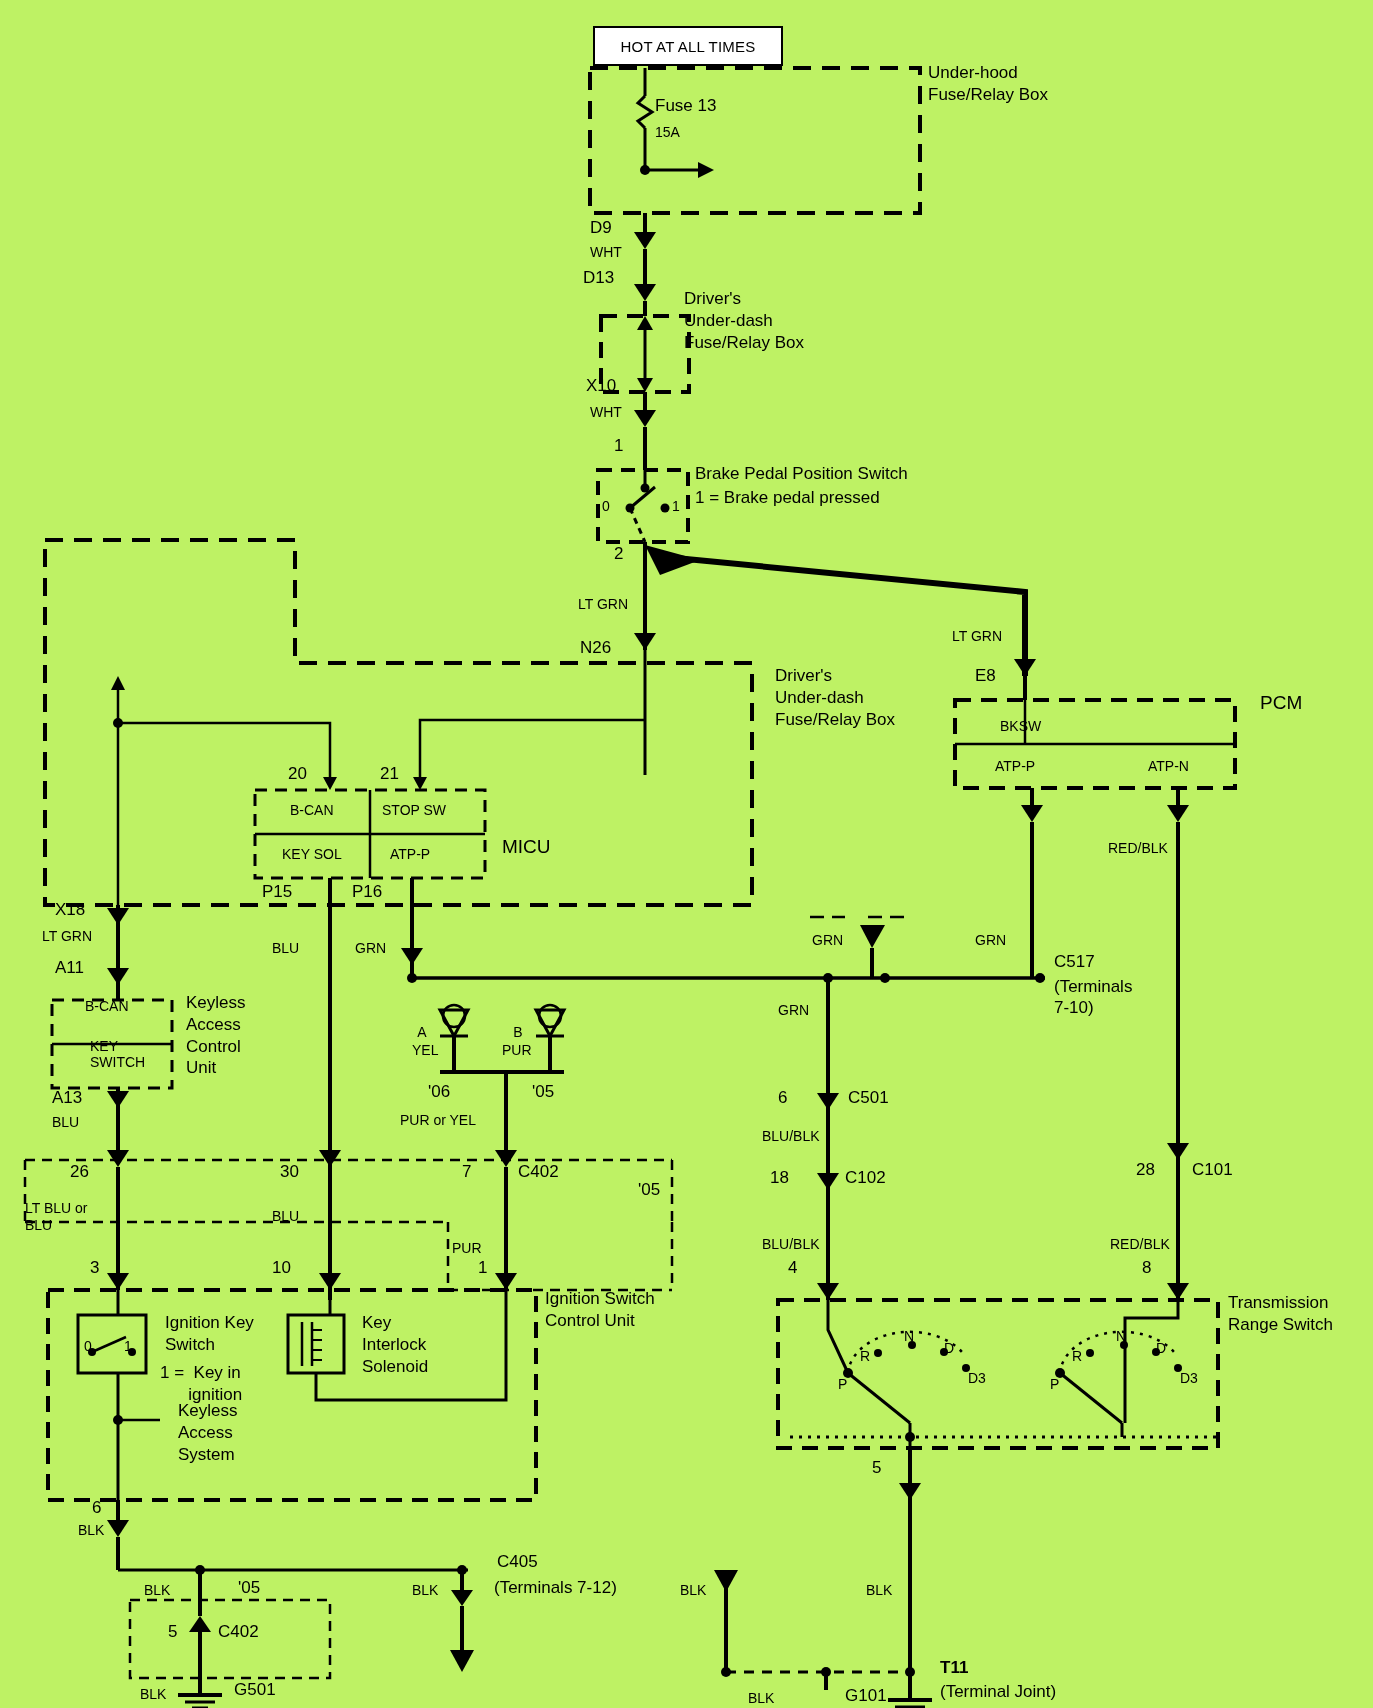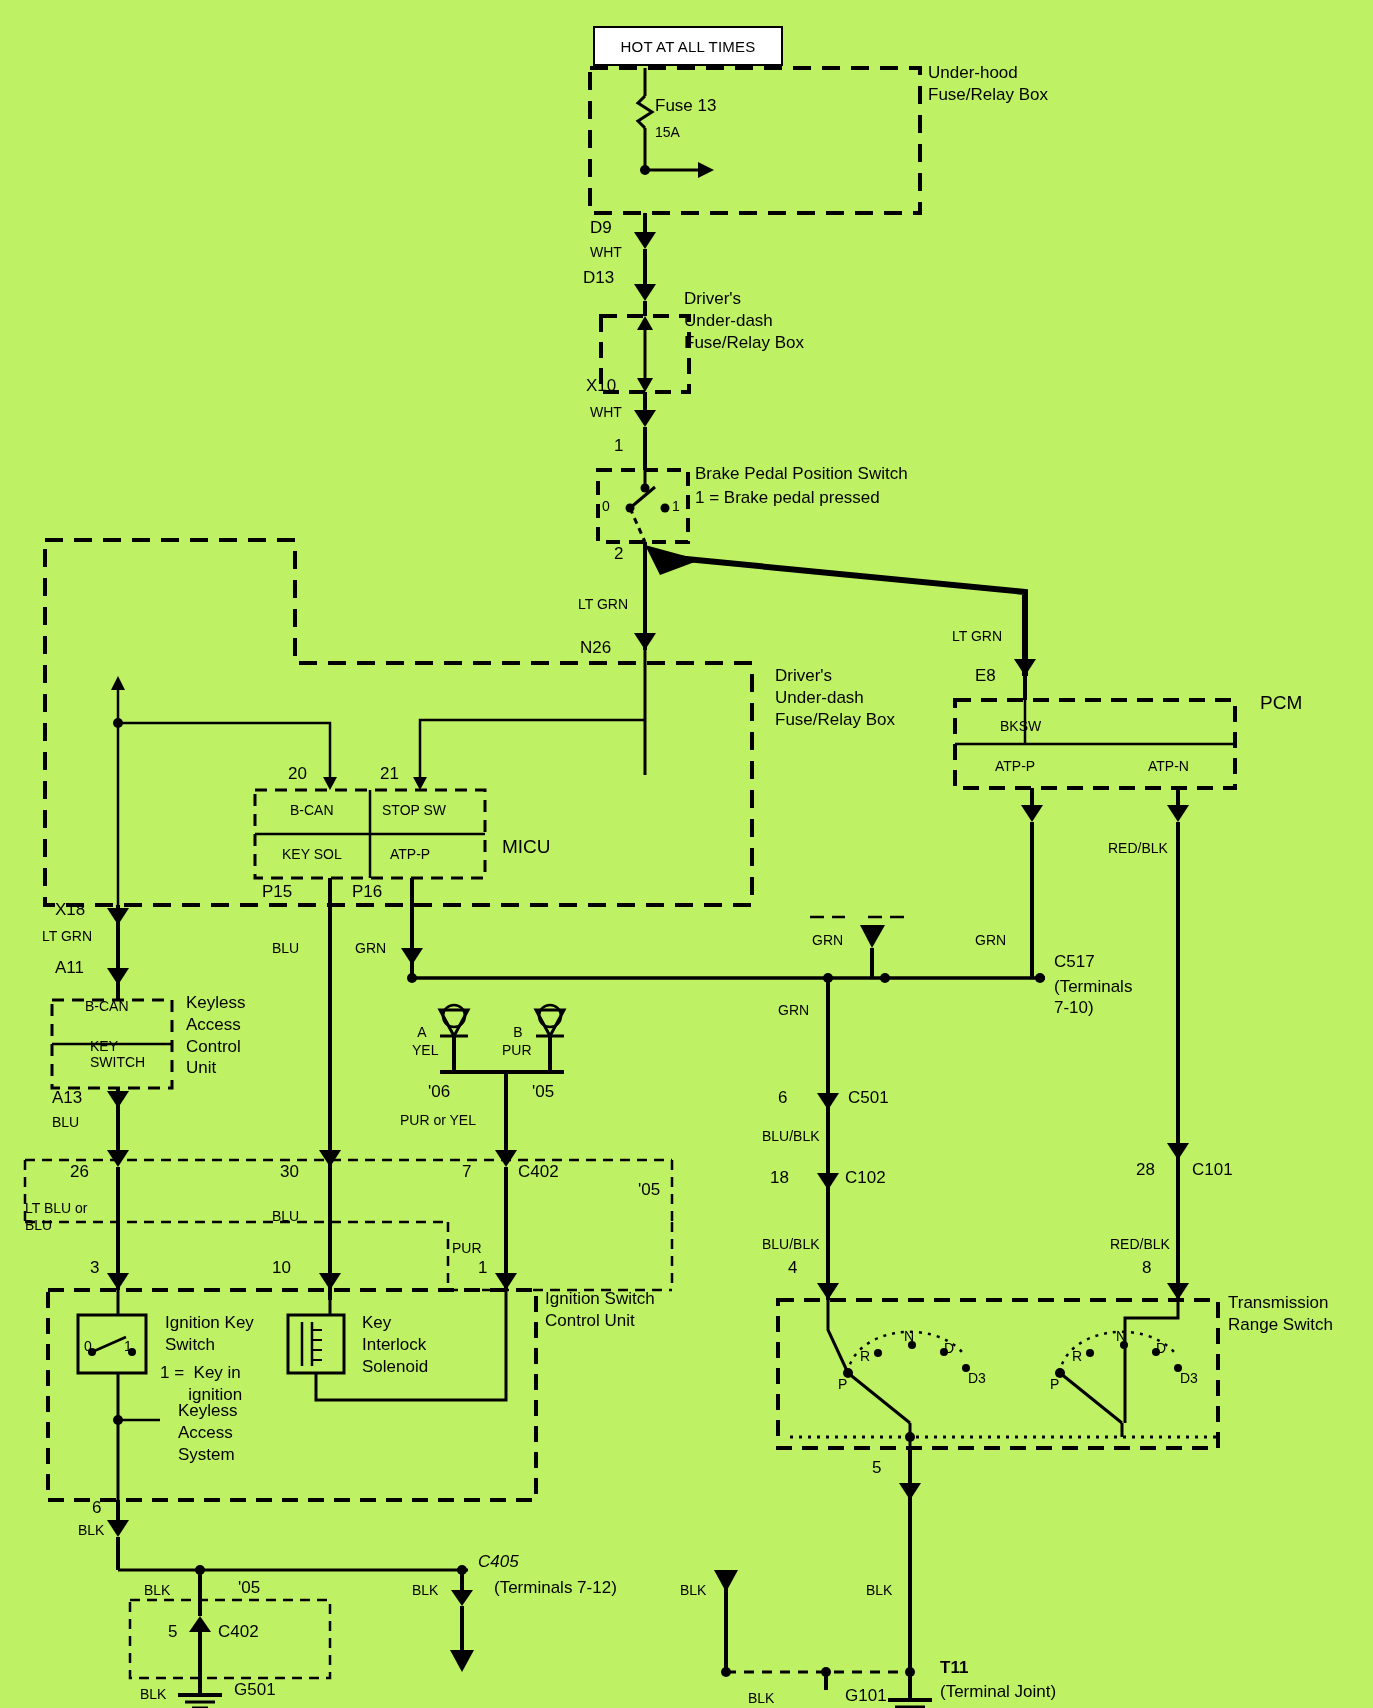--- a/index.html
+++ b/index.html
@@ -414,21 +414,21 @@
   <div class="lbl sm" style="left:1072px; top:1348px;">R</div>
   <div class="lbl sm" style="left:1116px; top:1328px;">N</div>
   <div class="lbl sm" style="left:1156px; top:1340px;">D</div>
   <div class="lbl sm" style="left:1180px; top:1370px;">D3</div>
 
   <div class="lbl" style="left:872px; top:1458px;">5</div>
 
   <div class="lbl" style="left:92px; top:1498px;">6</div>
   <div class="lbl sm" style="left:78px; top:1522px;">BLK</div>
 
-  <div class="lbl" style="left:478px; top:1552px;font-style:italic;">C405</div>
+  <div class="lbl" style="left:497px; top:1552px;">C405</div>
   <div class="lbl" style="left:478px; top:1578px;margin-left:16px;">(Terminals 7-12)</div>
   <div class="lbl sm" style="left:412px; top:1582px;">BLK</div>
   <div class="lbl sm" style="left:144px; top:1582px;">BLK</div>
   <div class="lbl" style="left:238px; top:1578px;">'05</div>
   <div class="lbl" style="left:168px; top:1622px;">5</div>
   <div class="lbl" style="left:218px; top:1622px;">C402</div>
   <div class="lbl sm" style="left:140px; top:1686px;">BLK</div>
   <div class="lbl" style="left:234px; top:1680px;">G501</div>
 
   <div class="lbl sm" style="left:680px; top:1582px;">BLK</div>

